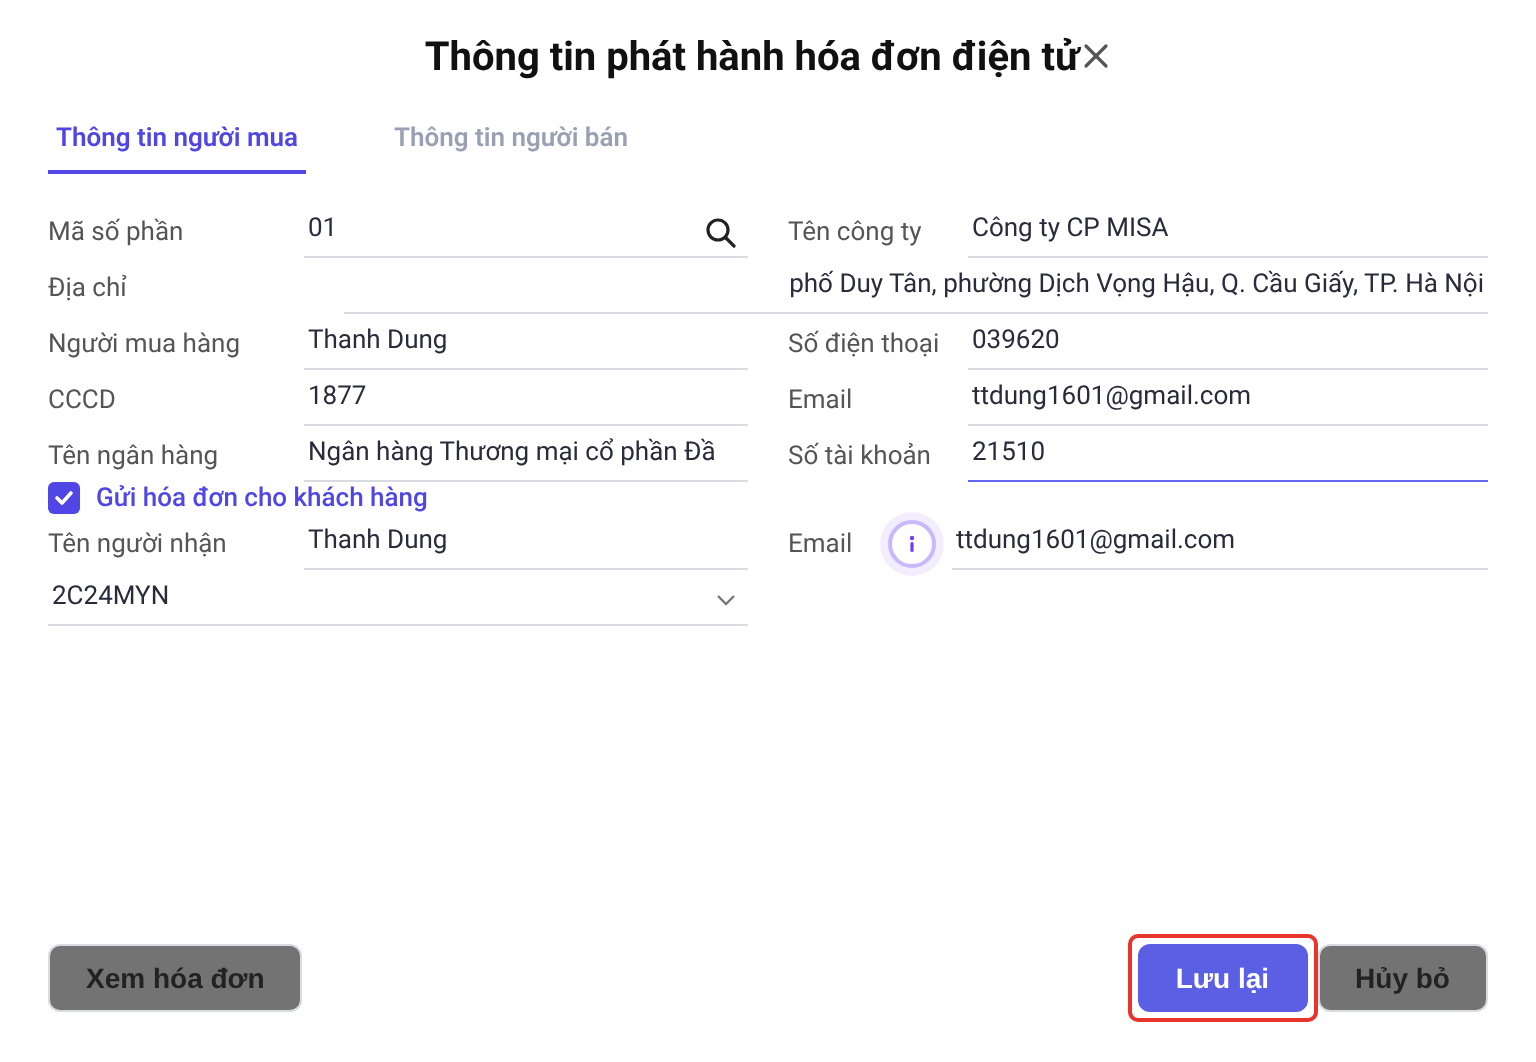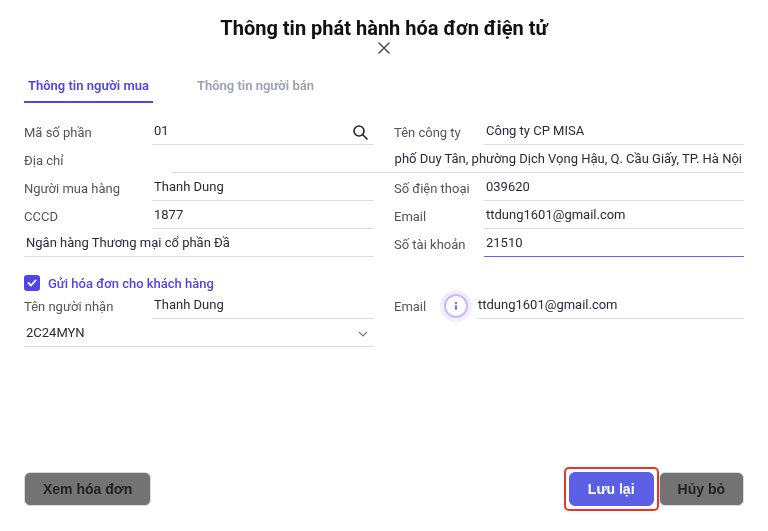--- a/index.html
+++ b/index.html
@@ -12,21 +12,21 @@
     width: 768px;
     height: 531px;
     overflow: hidden;
   }
   .modal {
     width: 768px;
     height: 531px;
     position: relative;
     padding: 16px 24px 18px 24px;
   }
-  .header { display:flex; align-items:center; justify-content:center;flex-direction:column; }
+  .header { display:flex; align-items:center; justify-content:center; }
   .title { font-size: 20px; font-weight: 700; color:#111; }
   .close-icon { font-size: 20px; color:#555; cursor:pointer; line-height:1; }
 
   .tabs { display:flex; gap:40px; margin-top:16px; border-bottom:0;align-items:center; }
   .tab { padding: 6px 4px 10px 4px; color:#9aa0b4; font-weight:600; cursor:pointer; position:relative; }
   .tab.active { color:#4f46e5; }
   .tab.active::after {
     content:""; position:absolute; left:0; right:0; bottom:0; height:2px; background:#4f46e5;
   }
 
@@ -56,21 +56,21 @@
 
   .info-badge {
     display:inline-flex; align-items:center; justify-content:center;
     width:24px; height:24px; border-radius:50%;
     border:2px solid #c8b8ff; background:#fff; color:#6f3cff;
     font-size:13px; margin:0 8px 0 0; flex:0 0 auto;
     box-shadow:0 0 0 4px rgba(140, 90, 255, 0.10);
   }
 
   .checkbox-row {
-    display:flex; align-items:center; margin-top:18px; gap:8px;
+    display:flex; align-items:center; gap:8px;
     color:#4f46e5; font-weight:500;
   }
   .checkbox-box {
     width:16px; height:16px; border-radius:3px; background:#4f46e5;
     display:inline-flex; align-items:center; justify-content:center; color:#fff;
   }
 
   .footer {
     position:absolute; left:24px; right:24px; bottom:20px;
     display:flex; align-items:center; justify-content:space-between;
@@ -159,20 +159,21 @@
       <div class="col">
         <div class="label short">Email</div>
         <div class="field-wrap">
             <input class="input" value="ttdung1601@gmail.com" style="">
           </div>
       </div>
     </div>
 
     <div class="row">
       <div class="col">
+        <div class="label">Tên ngân hàng</div>
         <div class="field-wrap">
             <input class="input" value="Ngân hàng Thương mại cổ phần Đầ" style="">
           </div>
       </div>
       <div class="col">
         <div class="label short">Số tài khoản</div>
         <div class="field-wrap">
             <input class="input" style="border-bottom-color: rgb(99, 102, 241);" value="21510">
           </div>
       </div>

